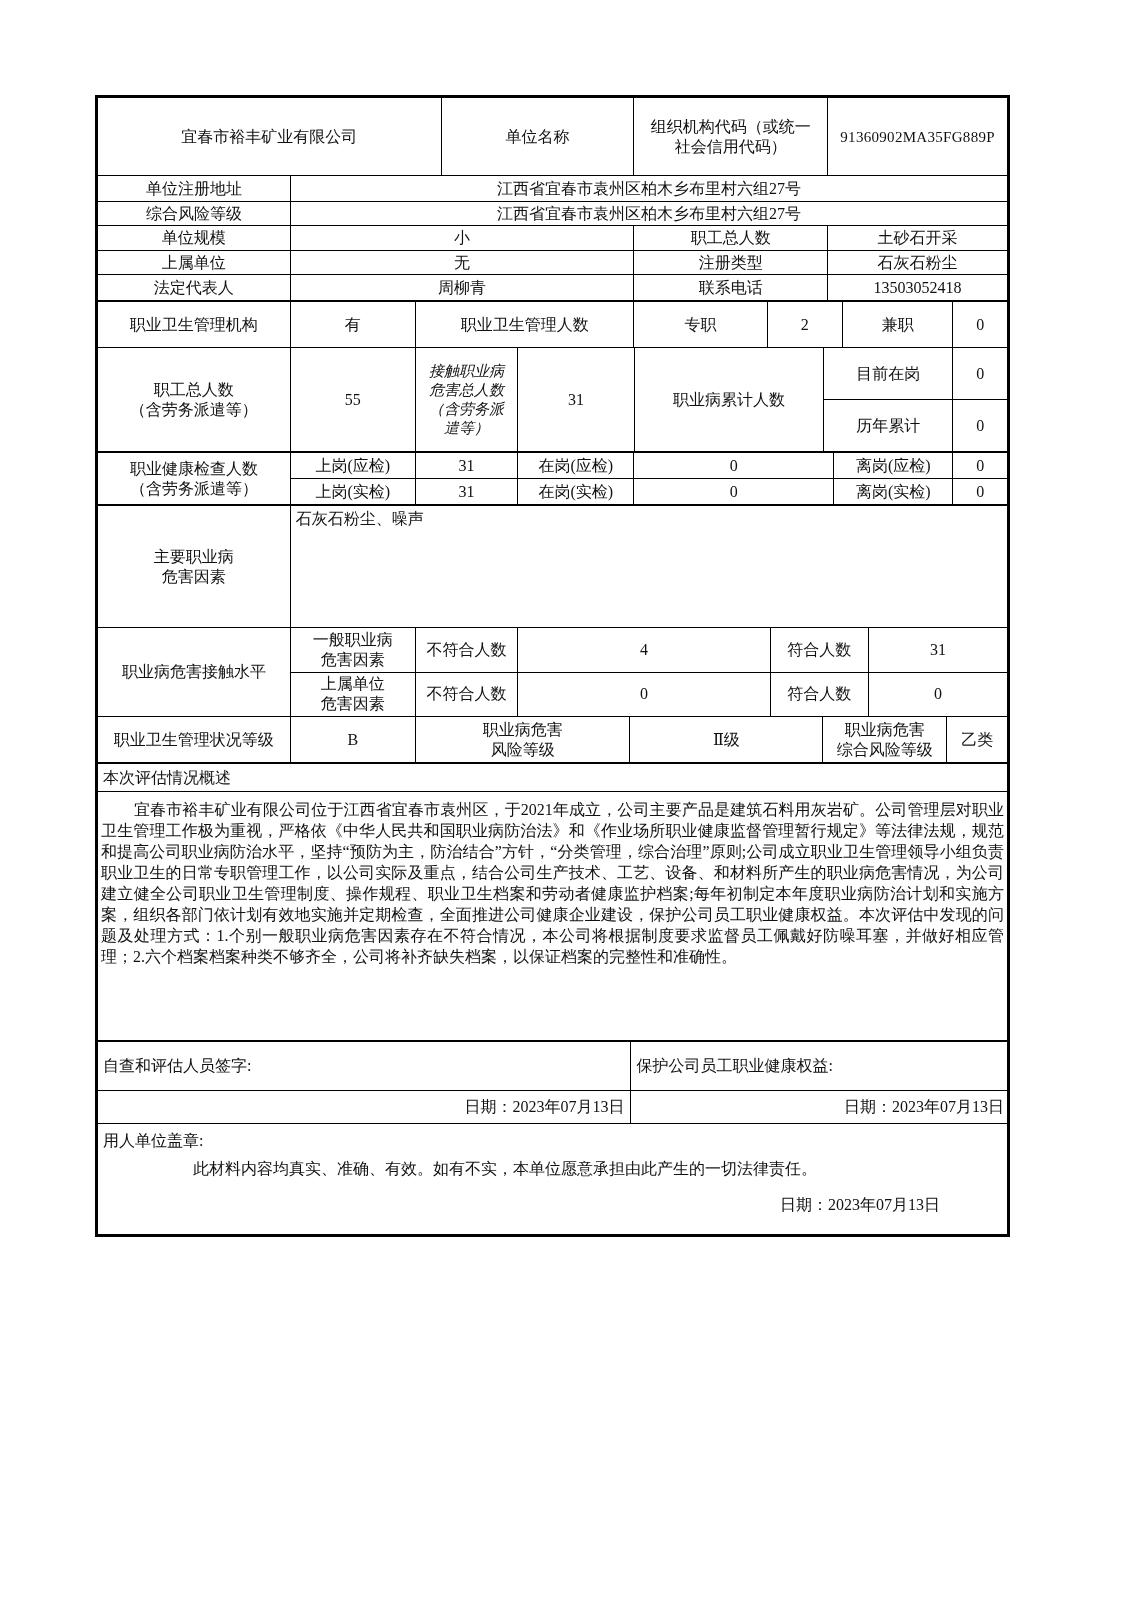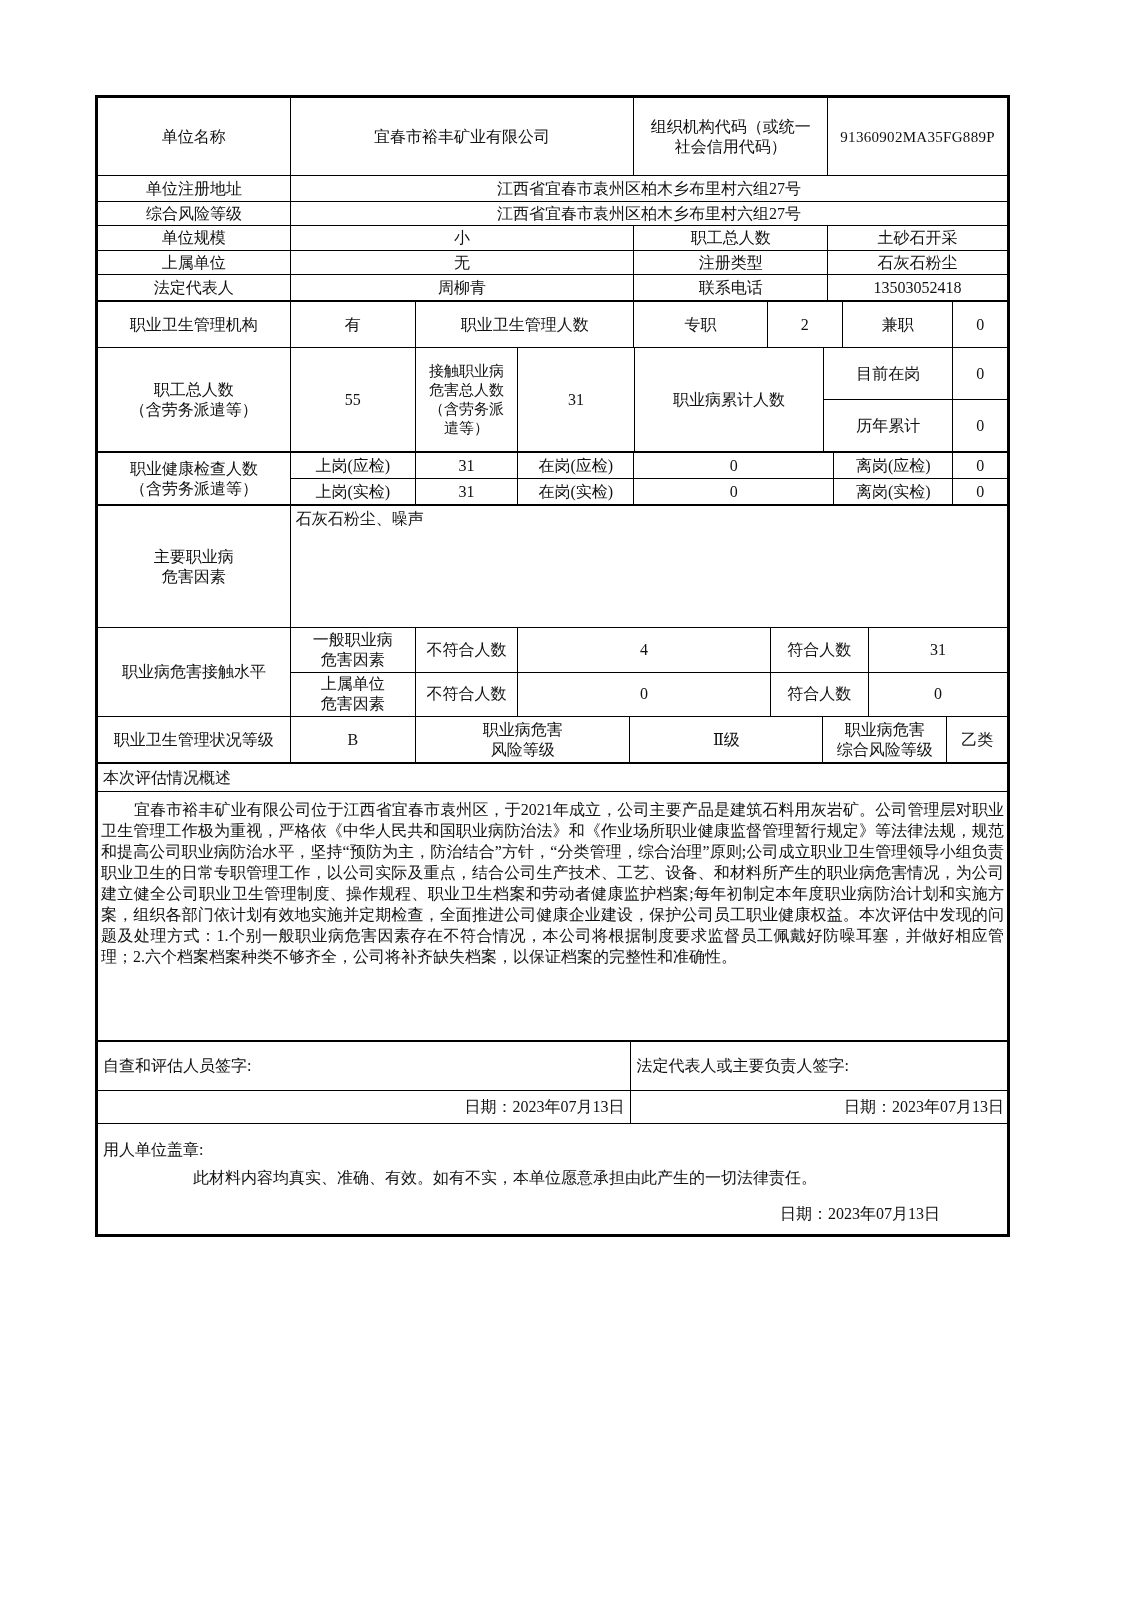--- a/index.html
+++ b/index.html
@@ -22,39 +22,39 @@
     text-align:center;white-space:pre-line;line-height:20px;
     padding:1px 2px;min-width:0;
   }
   .c:last-child{border-right:none;}
   .col{display:flex;flex-direction:column;padding:0;align-items:stretch;}
   .sub{display:flex;flex:1;border-bottom:1px solid #000;min-height:0;}
   .sub:last-child{border-bottom:none;}
   .al{justify-content:flex-start;text-align:left;padding-left:5px;}
   .ar{justify-content:flex-end;text-align:right;padding-right:6px;}
   .topleft{align-items:flex-start;justify-content:flex-start;text-align:right;padding:3px 5px;}
-  .small{font-size:15px;line-height:19px;}
+  .small{font-size:15px;line-height:19px;font-style:italic;}
   .code{font-size:15px;letter-spacing:0.3px;}
   .para{
     display:block;text-align:justify;text-indent:33px;
     line-height:21px;padding:7px 3px 0 3px;white-space:normal;
   }
   .bottom{display:flex;flex-direction:column;align-items:stretch;padding:7px 5px 10px 5px;box-sizing:border-box;}
   .seal-label{text-align:left;}
   .statement{margin:8px 0 0 90px;text-align:left;}
   .seal-date{margin-top:16px;align-self:flex-end;padding-right:62px;}
 </style>
 </head>
 <body>
 
 <div class="tbl">
 
   <div class="row" style="height:77px">
+    <div class="c" style="width:346px">宜春市裕丰矿业有限公司</div>
     <div class="c" style="width:194px">单位名称</div>
-    <div class="c" style="width:346px">宜春市裕丰矿业有限公司</div>
     <div class="c" style="width:195px">组织机构代码（或统一
 社会信用代码）</div>
     <div class="c code" style="width:180px">91360902MA35FG889P</div>
   </div>
 
   <div class="row" style="height:25px">
     <div class="c" style="width:194px">单位注册地址</div>
     <div class="c" style="width:721px">江西省宜春市袁州区柏木乡布里村六组27号</div>
   </div>
 
@@ -181,29 +181,29 @@
   <div class="row" style="height:27px">
     <div class="c al" style="width:915px">本次评估情况概述</div>
   </div>
 
   <div class="row thick" style="height:248px">
     <div class="c para" style="width:915px">宜春市裕丰矿业有限公司位于江西省宜春市袁州区，于2021年成立，公司主要产品是建筑石料用灰岩矿。公司管理层对职业卫生管理工作极为重视，严格依《中华人民共和国职业病防治法》和《作业场所职业健康监督管理暂行规定》等法律法规，规范和提高公司职业病防治水平，坚持“预防为主，防治结合”方针，“分类管理，综合治理”原则;公司成立职业卫生管理领导小组负责职业卫生的日常专职管理工作，以公司实际及重点，结合公司生产技术、工艺、设备、和材料所产生的职业病危害情况，为公司建立健全公司职业卫生管理制度、操作规程、职业卫生档案和劳动者健康监护档案;每年初制定本年度职业病防治计划和实施方案，组织各部门依计划有效地实施并定期检查，全面推进公司健康企业建设，保护公司员工职业健康权益。本次评估中发现的问题及处理方式：1.个别一般职业病危害因素存在不符合情况，本公司将根据制度要求监督员工佩戴好防噪耳塞，并做好相应管理；2.六个档案档案种类不够齐全，公司将补齐缺失档案，以保证档案的完整性和准确性。</div>
   </div>
 
   <div class="row" style="height:48px">
     <div class="c al" style="width:537px">自查和评估人员签字:</div>
-    <div class="c al" style="width:378px">法定代表人或主要负责人签字:</div>
+    <div class="c al" style="width:378px">保护公司员工职业健康权益:</div>
   </div>
 
   <div class="row" style="height:32px">
     <div class="c ar" style="width:537px">日期：2023年07月13日</div>
     <div class="c ar" style="width:378px;padding-right:3px">日期：2023年07月13日</div>
   </div>
 
   <div class="row" style="height:110px">
-    <div class="c bottom" style="width:915px;align-items:stretch;justify-content:flex-end">
+    <div class="c bottom" style="width:915px;align-items:stretch;justify-content:flex-start">
       <div class="seal-label">用人单位盖章:</div>
       <div class="statement">此材料内容均真实、准确、有效。如有不实，本单位愿意承担由此产生的一切法律责任。</div>
       <div class="seal-date">日期：2023年07月13日</div>
     </div>
   </div>
 
 </div>
 
 </body></html>

